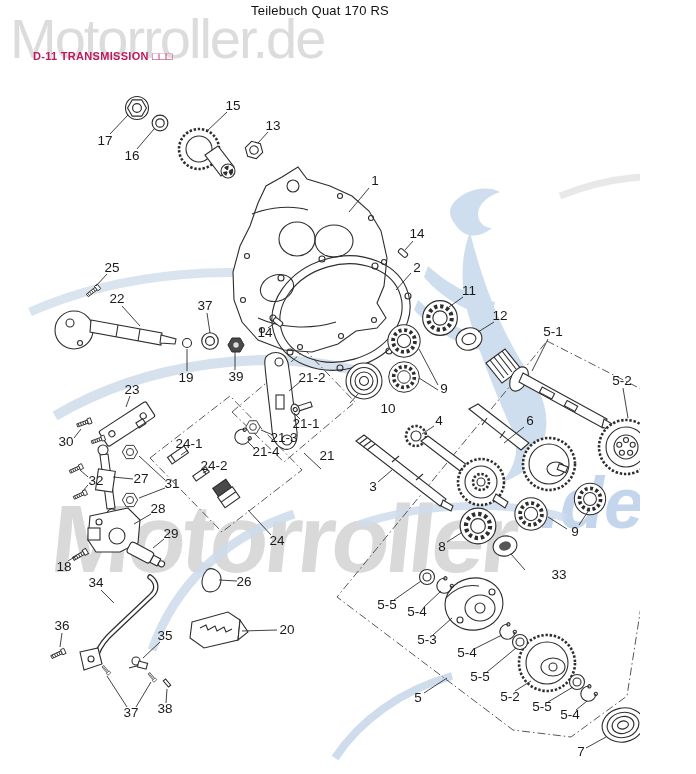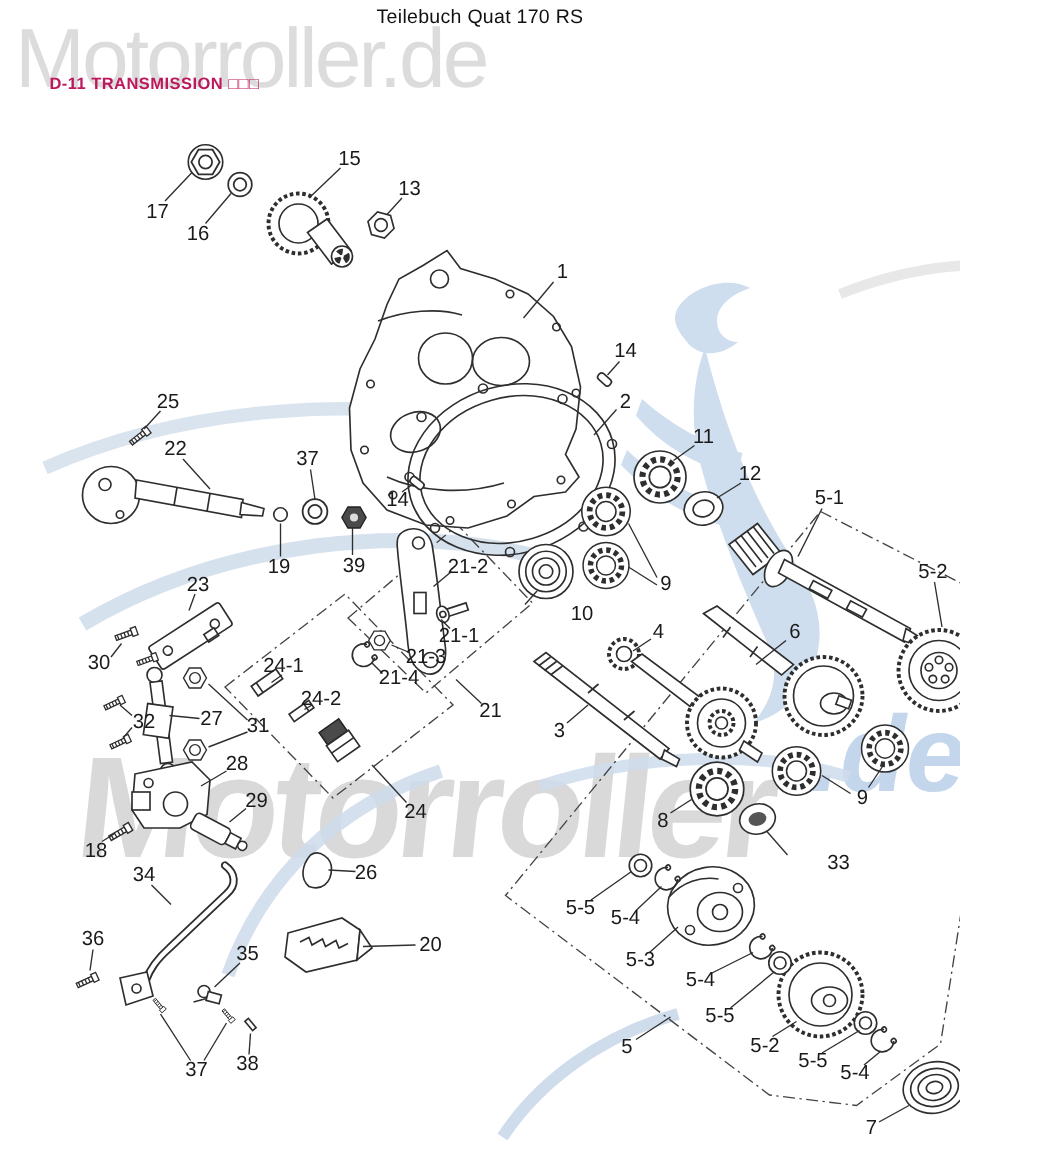--- a/index.html
+++ b/index.html
@@ -424,21 +424,21 @@
       <span class="callout" style="left: 132px; top: 390px;">23</span>
       <span class="callout" style="left: 346px; top: 409px; margin-left: 42px;">10</span>
       <span class="callout" style="left: 439px; top: 421px;">4</span>
       <span class="callout" style="left: 530px; top: 421px;">6</span>
       <span class="callout" style="left: 66px; top: 442px;">30</span>
       <span class="callout" style="left: 306px; top: 424px;">21-1</span>
       <span class="callout" style="left: 284px; top: 438px; text-align: right;">21-3</span>
       <span class="callout" style="left: 266px; top: 452px;">21-4</span>
       <span class="callout" style="left: 189px; top: 444px;">24-1</span>
       <span class="callout" style="left: 214px; top: 466px;">24-2</span>
-      <span class="callout" style="left: 327px; top: 474px;">21</span>
+      <span class="callout" style="left: 327px; top: 456px;">21</span>
       <span class="callout" style="left: 373px; top: 487px;">3</span>
       <span class="callout" style="left: 96px; top: 481px;">32</span>
       <span class="callout" style="left: 141px; top: 479px;">27</span>
       <span class="callout" style="left: 172px; top: 484px;">31</span>
       <span class="callout" style="left: 158px; top: 509px;">28</span>
       <span class="callout" style="left: 171px; top: 534px;">29</span>
       <span class="callout" style="left: 277px; top: 541px;">24</span>
       <span class="callout" style="left: 442px; top: 547px;">8</span>
       <span class="callout" style="left: 575px; top: 532px;">9</span>
       <span class="callout" style="left: 559px; top: 575px;">33</span>

